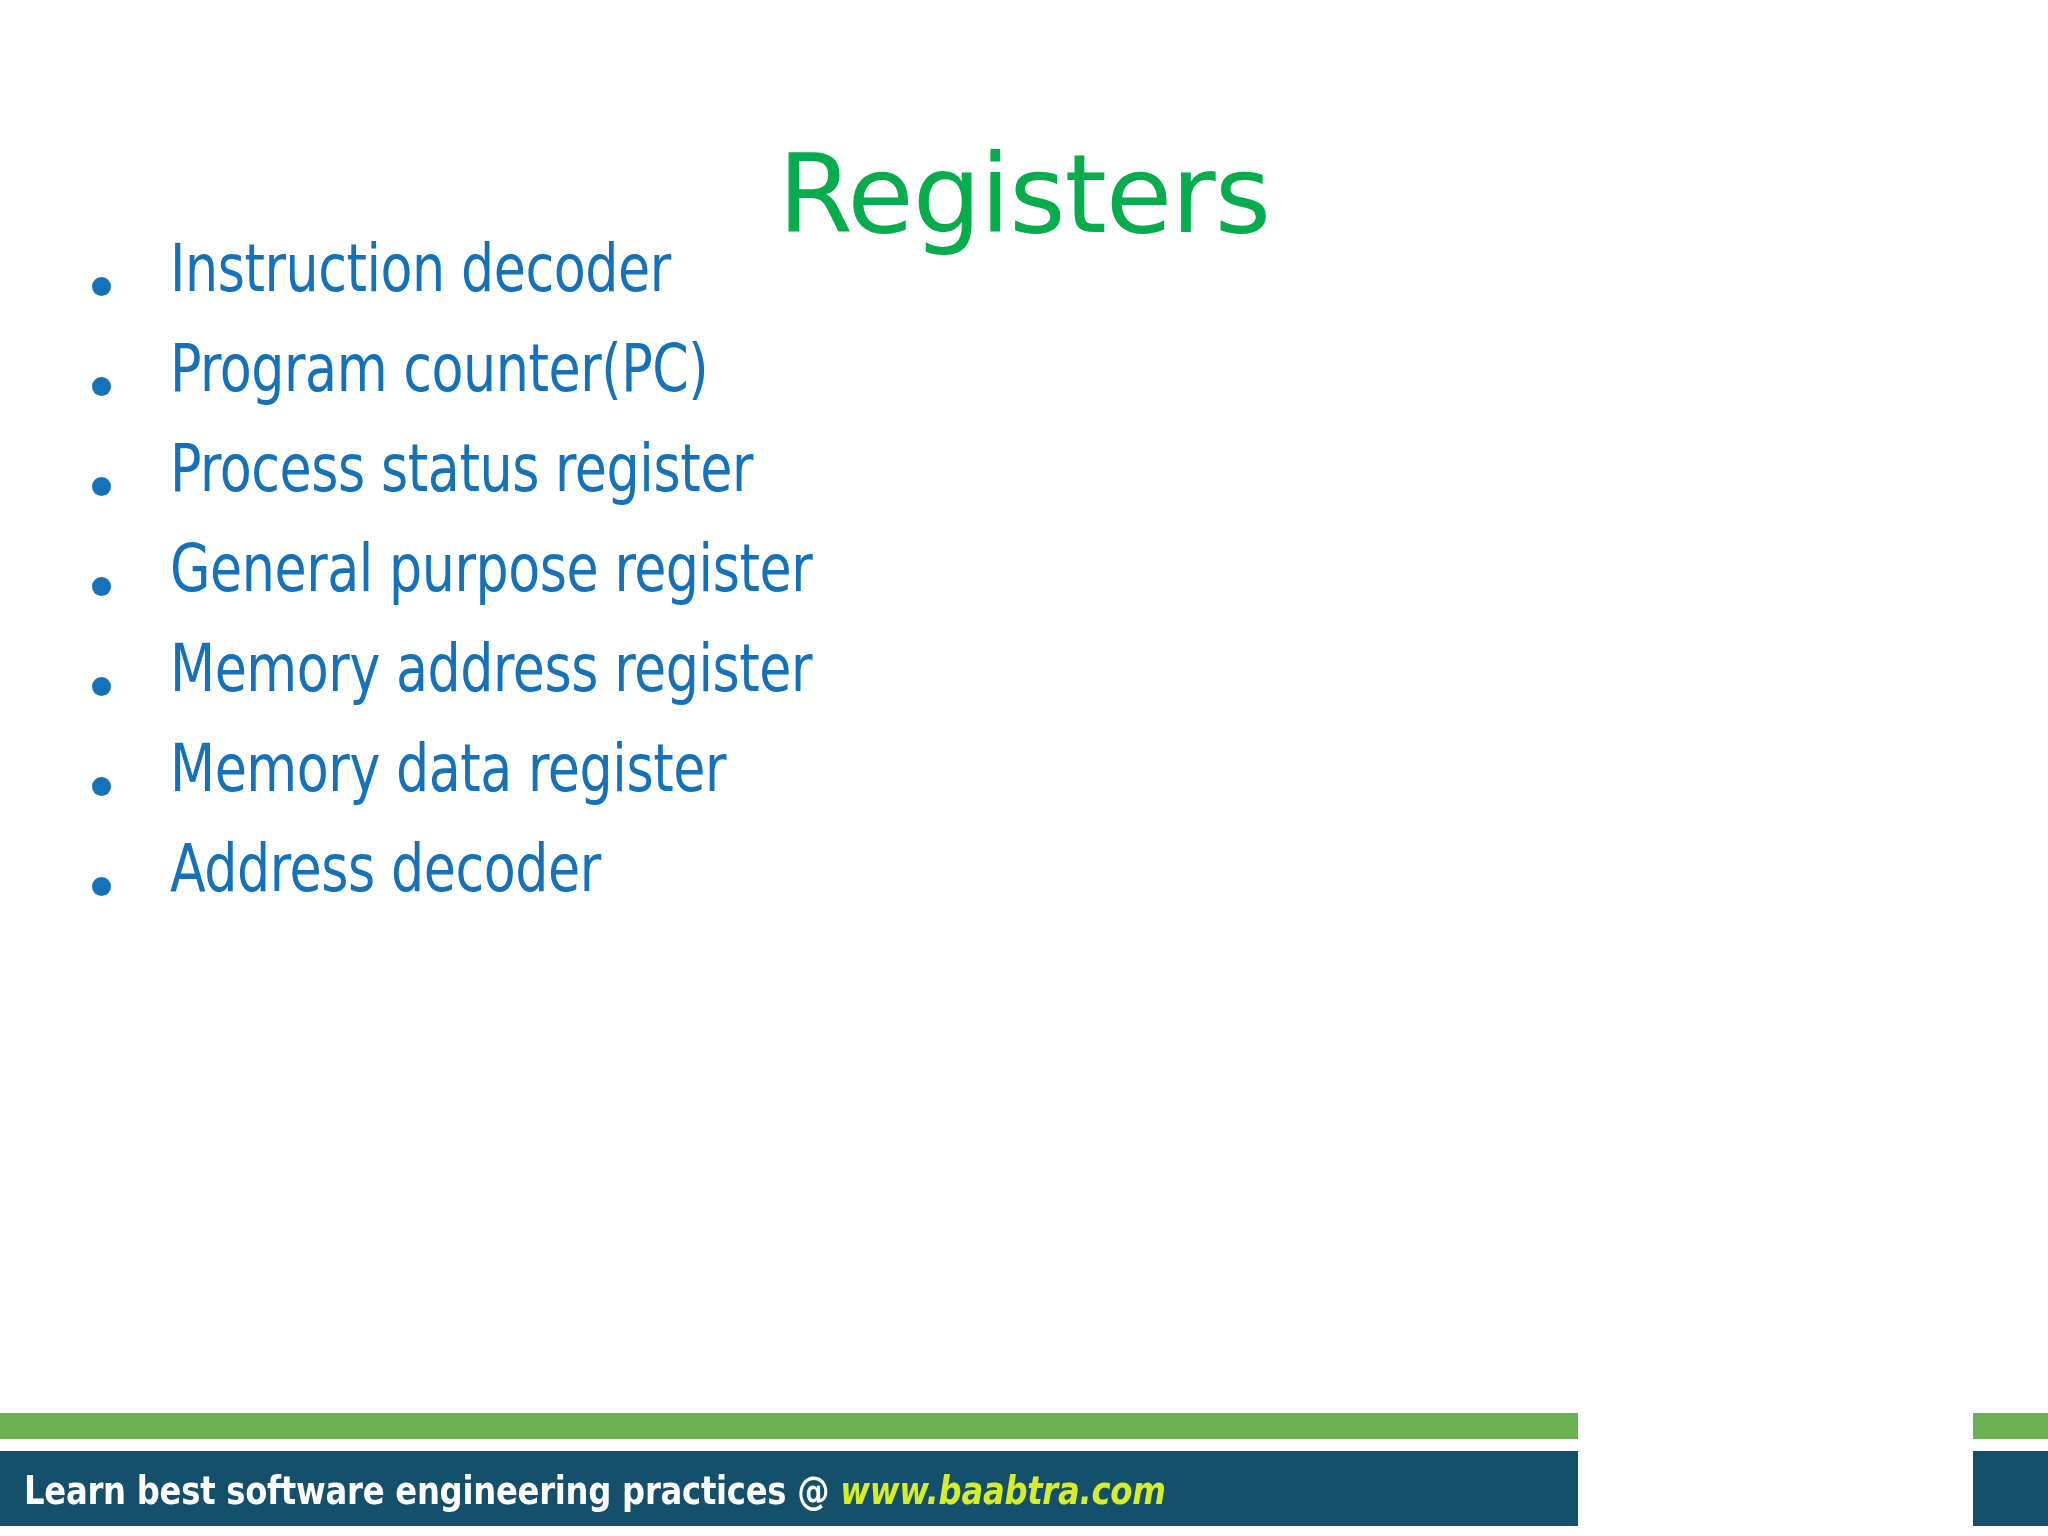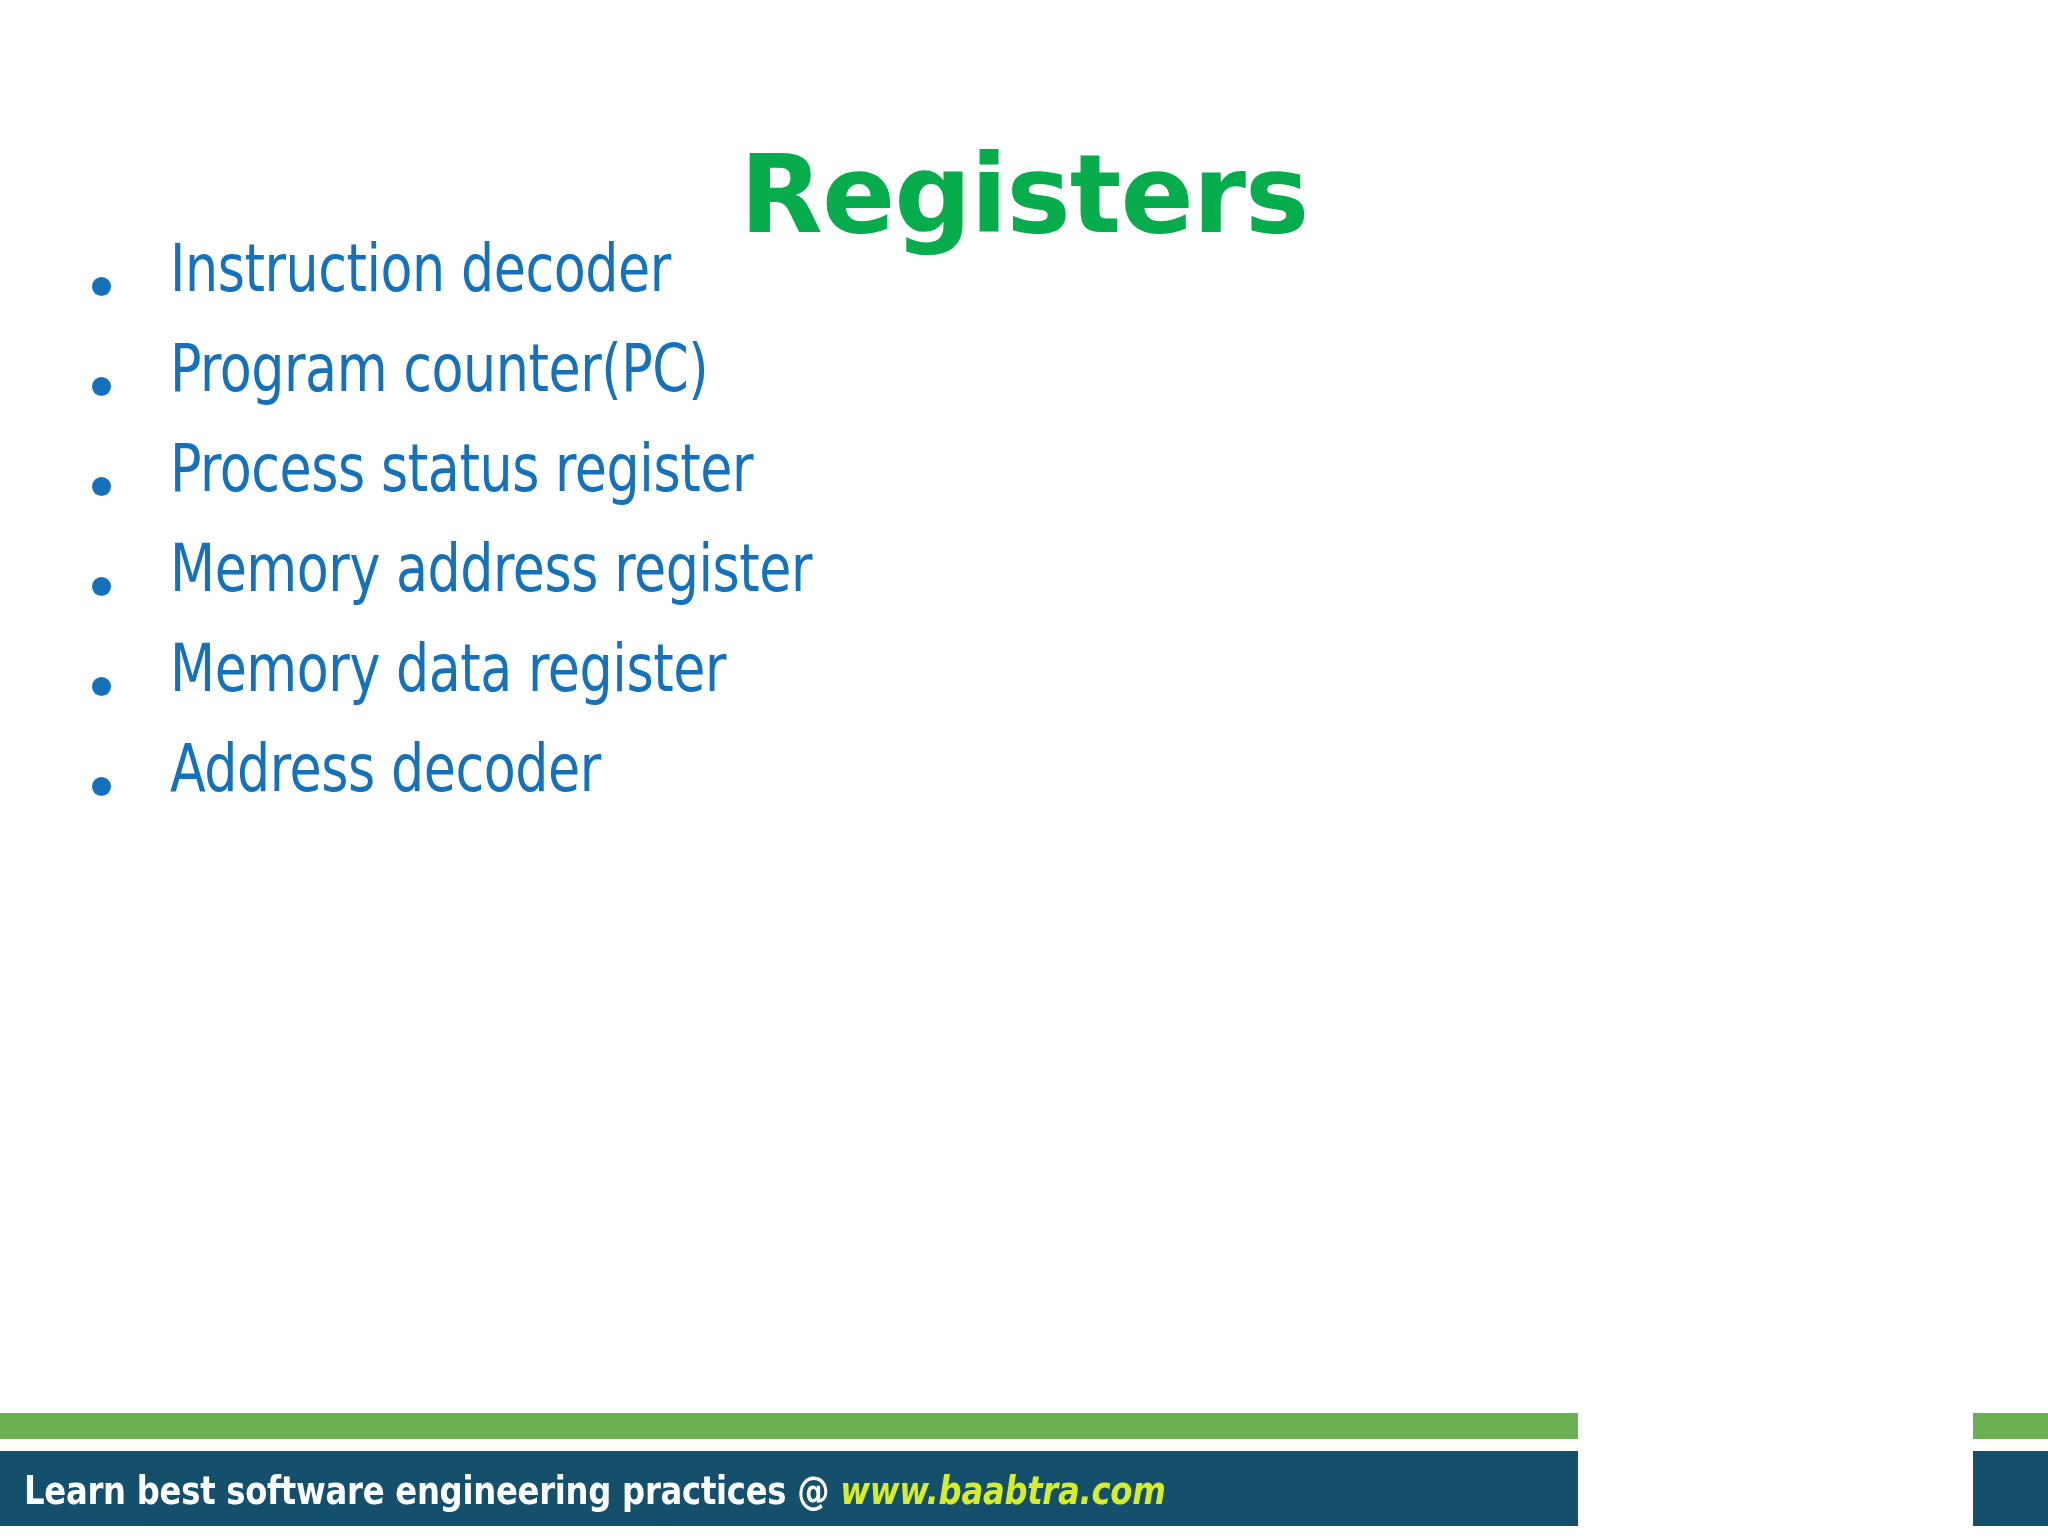--- a/index.html
+++ b/index.html
@@ -25,21 +25,21 @@
   
   #slide-title {
     position: absolute;
     left: 0;
     right: 0;
     top: 66px;
     text-align: center;
     color: #07ad4d;
     font-family: "DejaVu Sans", sans-serif;
     font-size: 108px;
-    font-weight: 700;
+    font-weight: 400;
     letter-spacing: -1px;
     line-height: 1.05;
     white-space: nowrap;
   }
 
   
   #bullet-list {
     position: absolute;
     left: 78px;
     top: 236px;
@@ -146,20 +146,24 @@
       <span class="bullet-text">Program counter(PC)</span>
     </li>
 
 
     <li class="bullet-row">
       <span class="bullet-marker"></span>
       <span class="bullet-text">Process status register</span>
     </li>
 
 
+    <li class="bullet-row">
+      <span class="bullet-marker"></span>
+      <span class="bullet-text">General purpose register</span>
+    </li>
 
     <li class="bullet-row">
       <span class="bullet-marker"></span>
       <span class="bullet-text">Memory address register</span>
     </li>
 
     <li class="bullet-row">
       <span class="bullet-marker"></span>
       <span class="bullet-text">Memory data register</span>
     </li>

